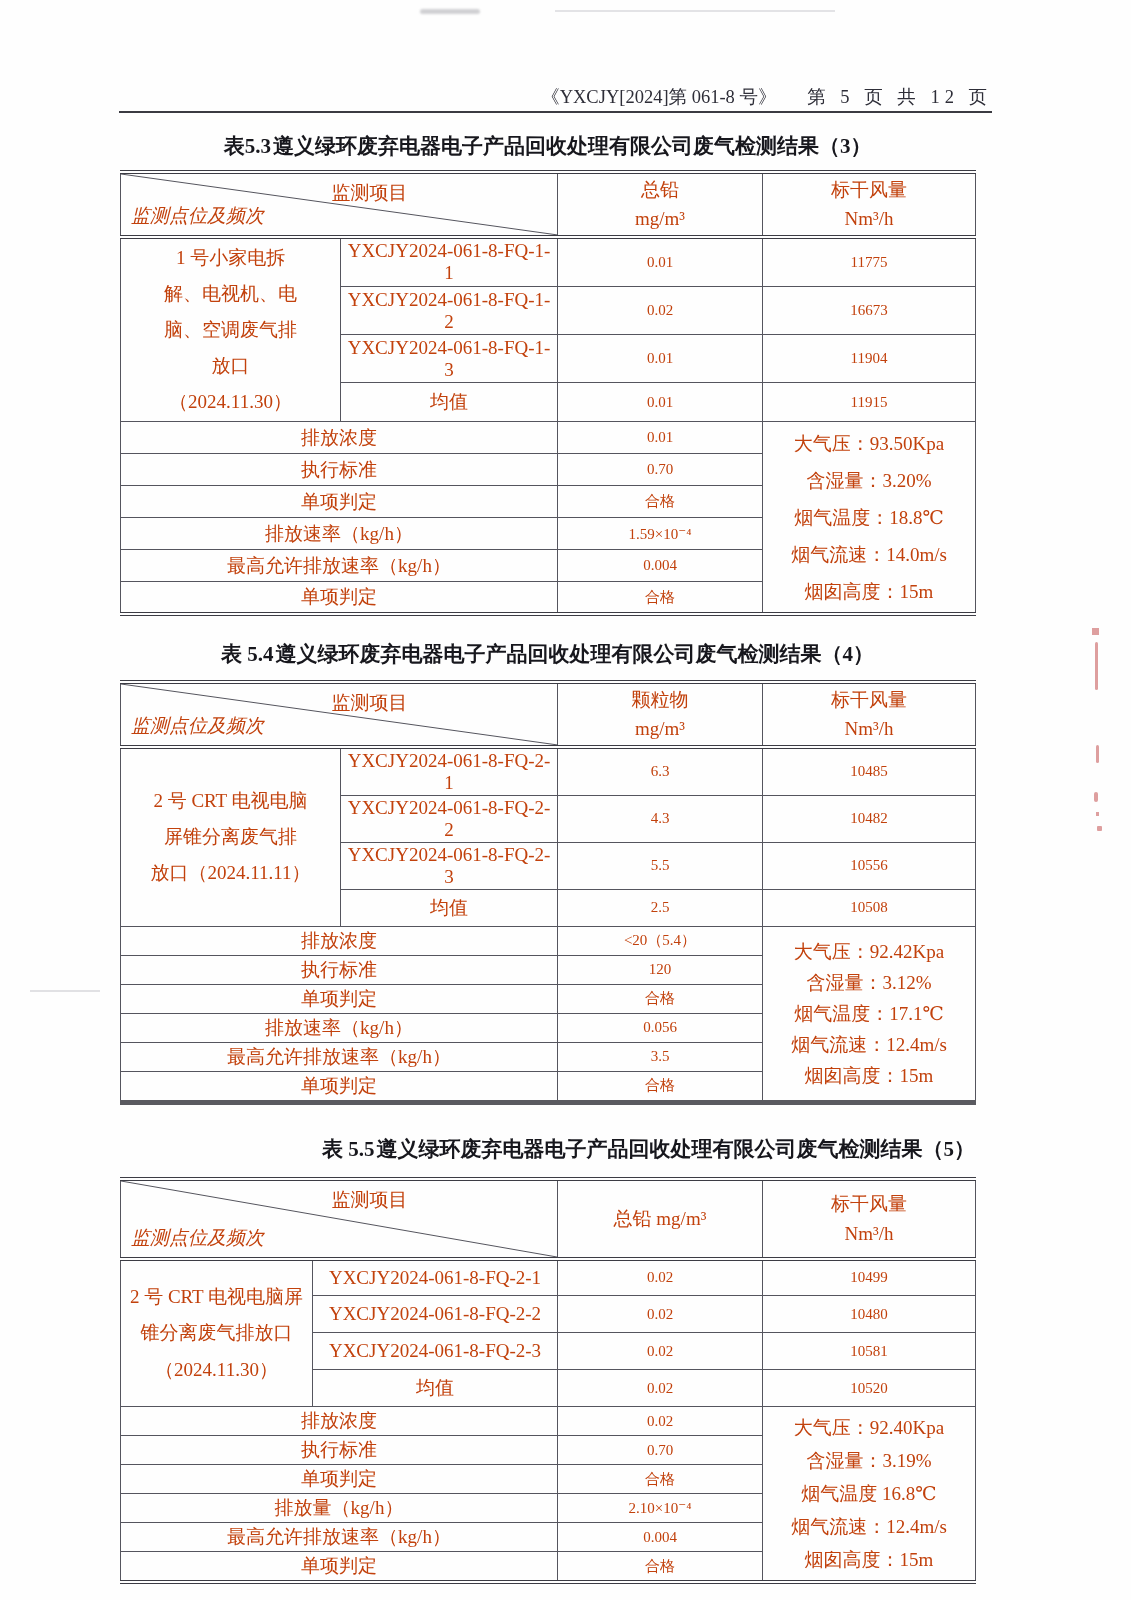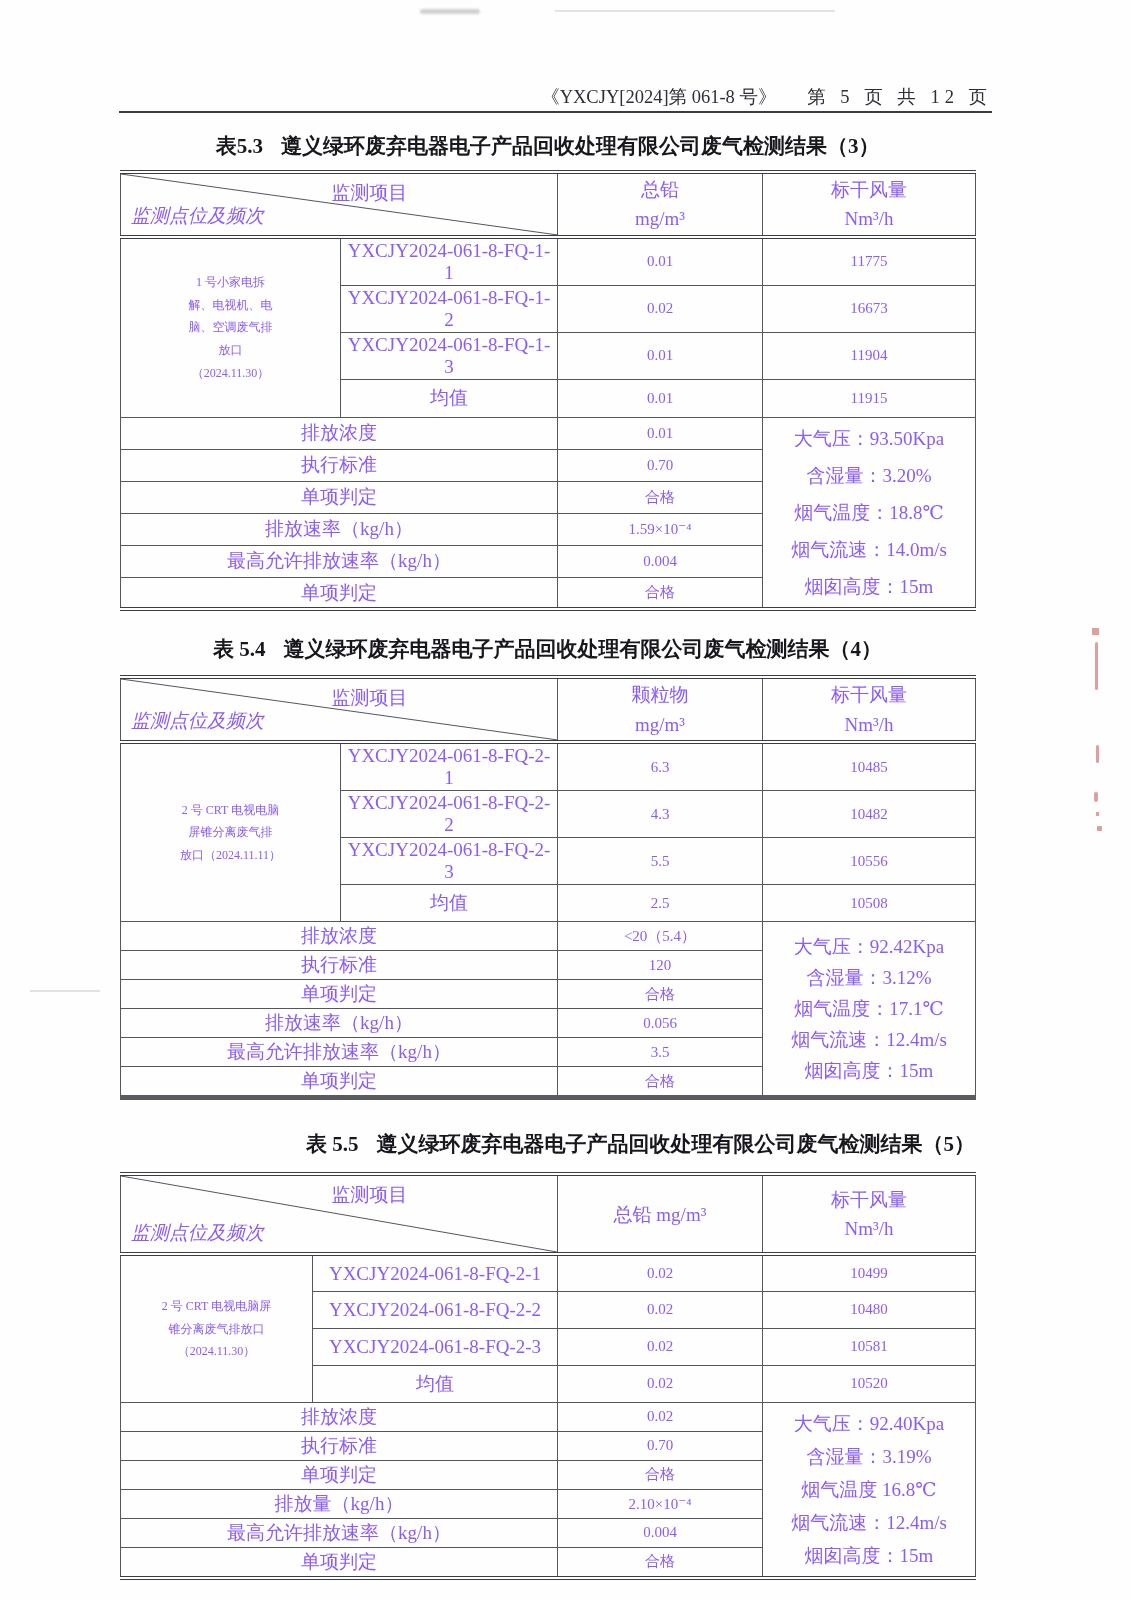--- a/index.html
+++ b/index.html
@@ -41,27 +41,27 @@
   .stamp.tick{top:745px;left:1096px;width:3px;height:18px;border-radius:2px;}
   .stamp.d1{top:792px;left:1094px;width:4px;height:10px;border-radius:2px;}
   .stamp.d2{top:812px;left:1096px;width:3px;height:4px;}
   .stamp.d3{top:826px;left:1097px;width:5px;height:5px;border-radius:1px;}
   
   .content{position:absolute;top:132px;left:120px;width:855px;}
   .tbl-title{
     text-align:center;font-size:21px;font-weight:bold;color:#17171d;
     height:28px;line-height:28px;white-space:nowrap;
   }
-  .tbl-title .tlabel{margin-right:18px;}
+  .tbl-title .tlabel{margin-right:2px;}
   .tbl-title.m1{margin:0 0 10px 0;}
   .tbl-title.m2{margin:24px 0 12px 0;}
   .tbl-title.m3{margin:30px 0 14px 0;text-align:right;}
   table.rpt{
     width:855px;border-collapse:collapse;table-layout:fixed;
-    font-size:19px;color:#8b5cf6;
+    font-size:19px;color:#c2410c;
   }
   table.rpt td{
     border:1px solid #55555e;
     text-align:center;vertical-align:middle;
     padding:1px 4px;overflow:hidden;
   }
   table.rpt{border-top:4px double #3c3c44;}
   table.rpt tr.hdr td{border-bottom:4px double #3c3c44;}
   table.t53{border-bottom:4px double #3c3c44;}
   table.t54{border-bottom:5px solid #5a5a60;}
@@ -89,21 +89,21 @@
   td.diag{position:relative;padding:0;}
   td.diag svg{position:absolute;inset:0;width:100%;height:100%;}
   td.diag .d-top{
     position:absolute;top:6px;left:57%;transform:translateX(-50%);
     white-space:nowrap;
   }
   td.diag .d-bot{
     position:absolute;bottom:6px;left:10px;white-space:nowrap;font-style:italic;
   }
   td.ch{white-space:pre-line;line-height:1.55;}
-  td.loc{white-space:pre-line;line-height:1.9;font-size:12px;}
+  td.loc{white-space:pre-line;line-height:1.9;font-size:19px;}
   td.info{
     white-space:pre-line;text-align:left;padding-left:16px;
     font-size:19px;
   }
   .t53 td.info{line-height:37px;}
   .t54 td.info{line-height:31px;}
   .t55 td.info{line-height:33px;}
   td.fval,td.dval{font-size:15px;}
 </style>
 </head>

